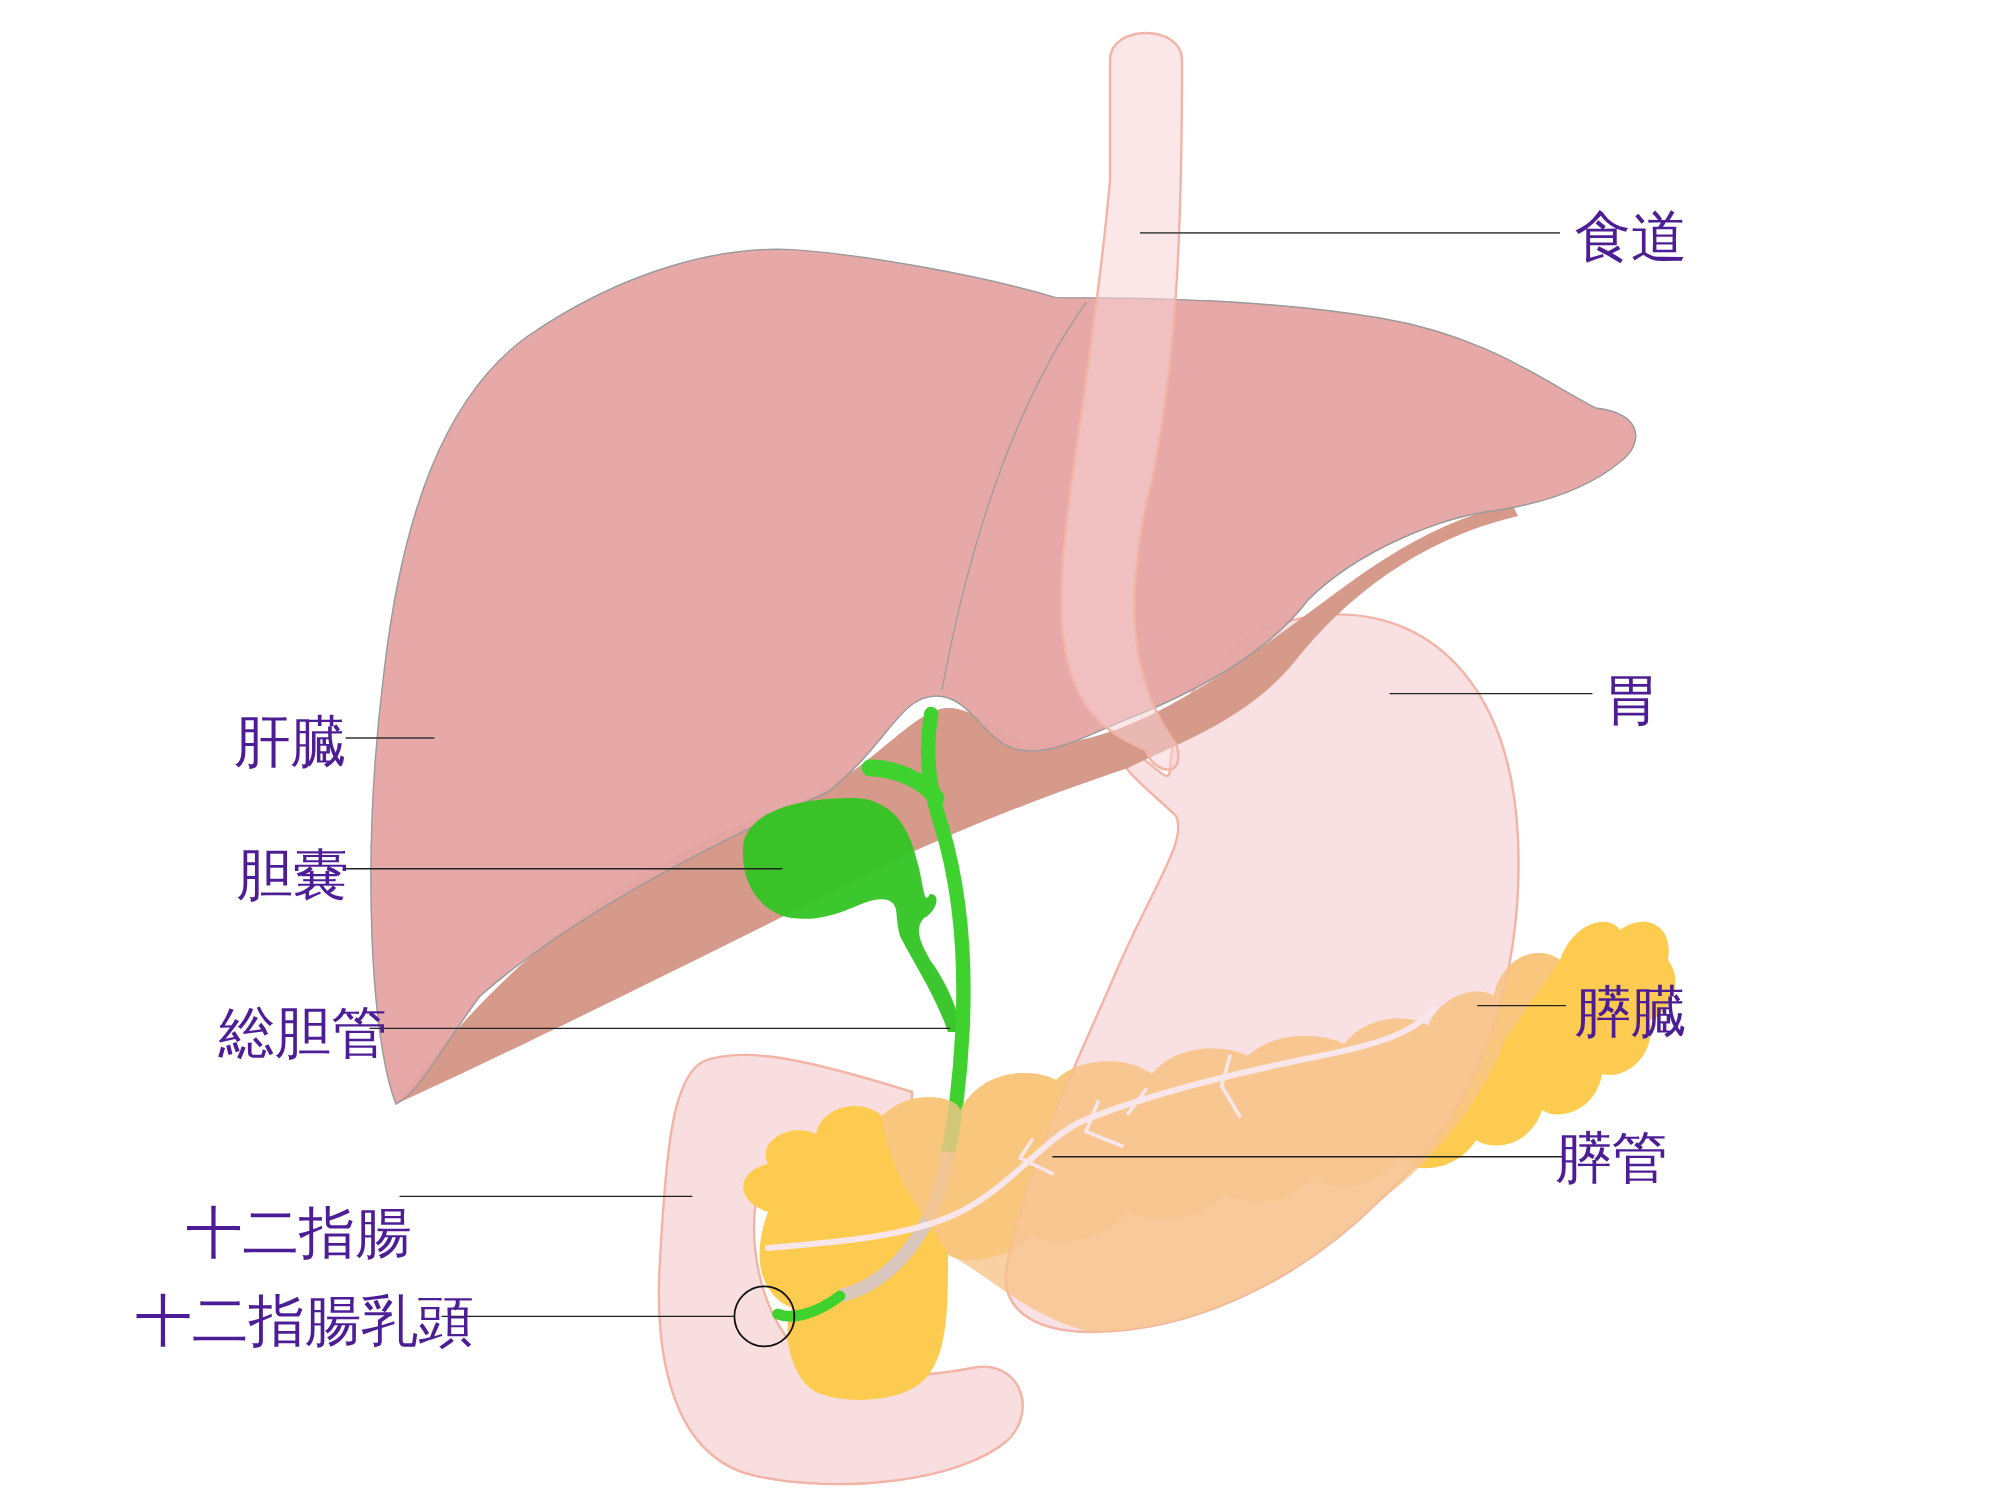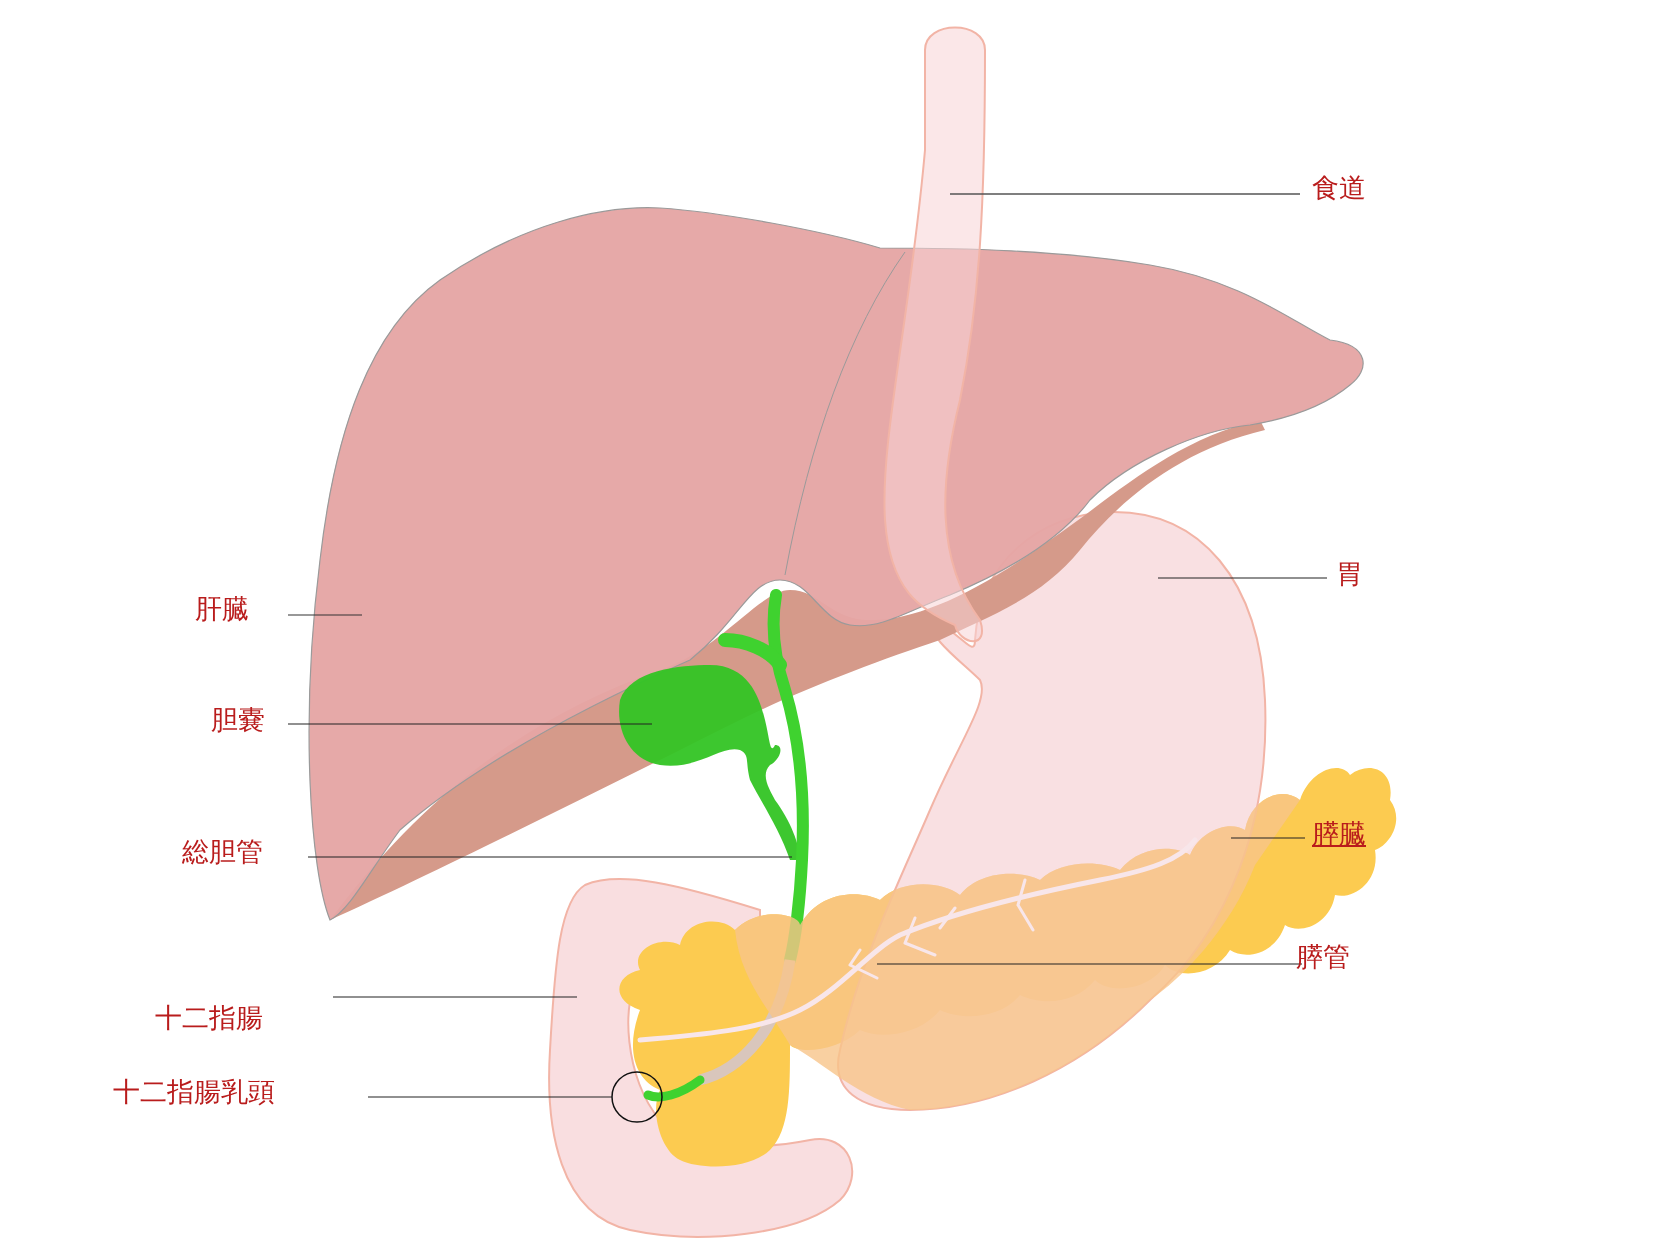--- a/index.html
+++ b/index.html
@@ -1,19 +1,19 @@
 <!DOCTYPE html>
 <html><head>
 <meta charset="utf-8">
 <style>
   html, body { margin:0; padding:0; background:#ffffff; }
   body { width:1667px; height:1250px; position:relative; overflow:hidden;
          font-family:"DejaVu Sans", "Liberation Sans", sans-serif; }
   #canvas { position:absolute; left:0; top:0; width:1667px; height:1250px; }
-  .label { position:absolute; font-size:27px; color:#b91c1c; line-height:1; white-space:nowrap; }
+  .label { position:absolute; font-size:47px; color:#4c1d95; line-height:1; white-space:nowrap; }
 </style>
 </head>
 <body>
 
 <svg id="canvas" viewBox="0 0 1667 1250" xmlns="http://www.w3.org/2000/svg">
 
   <path d="M 585 885 C 620 870, 680 885, 760 910 L 760 960
            C 700 950, 660 950, 640 975 C 620 1000, 625 1080, 660 1120
            C 690 1150, 760 1150, 810 1140 C 850 1132, 865 1175, 840 1200
            C 800 1235, 700 1245, 630 1230 C 560 1215, 545 1130, 550 1050
@@ -95,18 +95,18 @@
   <line x1="308" y1="857" x2="792" y2="857" stroke="#222" stroke-width="1.2"></line>
   <line x1="1231" y1="838" x2="1305" y2="838" stroke="#222" stroke-width="1.2"></line>
   <line x1="877" y1="964" x2="1302" y2="964" stroke="#222" stroke-width="1.2"></line>
   <line x1="333" y1="997" x2="577" y2="997" stroke="#222" stroke-width="1.2"></line>
   <line x1="368" y1="1097" x2="612" y2="1097" stroke="#222" stroke-width="1.2"></line>
 </svg>
 
 <div class="label" style="left:1312px; top:174px;">食道</div>
 <div class="label" style="left:1336px; top:560px;">胃</div>
 <div class="label" style="left:195px; top:596px;font-family:Liberation Serif, serif;">肝臓</div>
-<div class="label" style="left:211px; top:706px;">胆嚢</div>
+<div class="label" style="left:197px; top:706px;">胆嚢</div>
 <div class="label" style="left:182px; top:838px;">総胆管</div>
-<div class="label" style="left:1312px; top:820px;text-decoration:underline;">膵臓</div>
+<div class="label" style="left:1312px; top:820px;">膵臓</div>
 <div class="label" style="left:1296px; top:946px;font-family:Liberation Mono, monospace;">膵管</div>
 <div class="label" style="left:155px; top:1004px;">十二指腸</div>
 <div class="label" style="left:113px; top:1078px;text-align:center;">十二指腸乳頭</div>
 
 </body></html>

